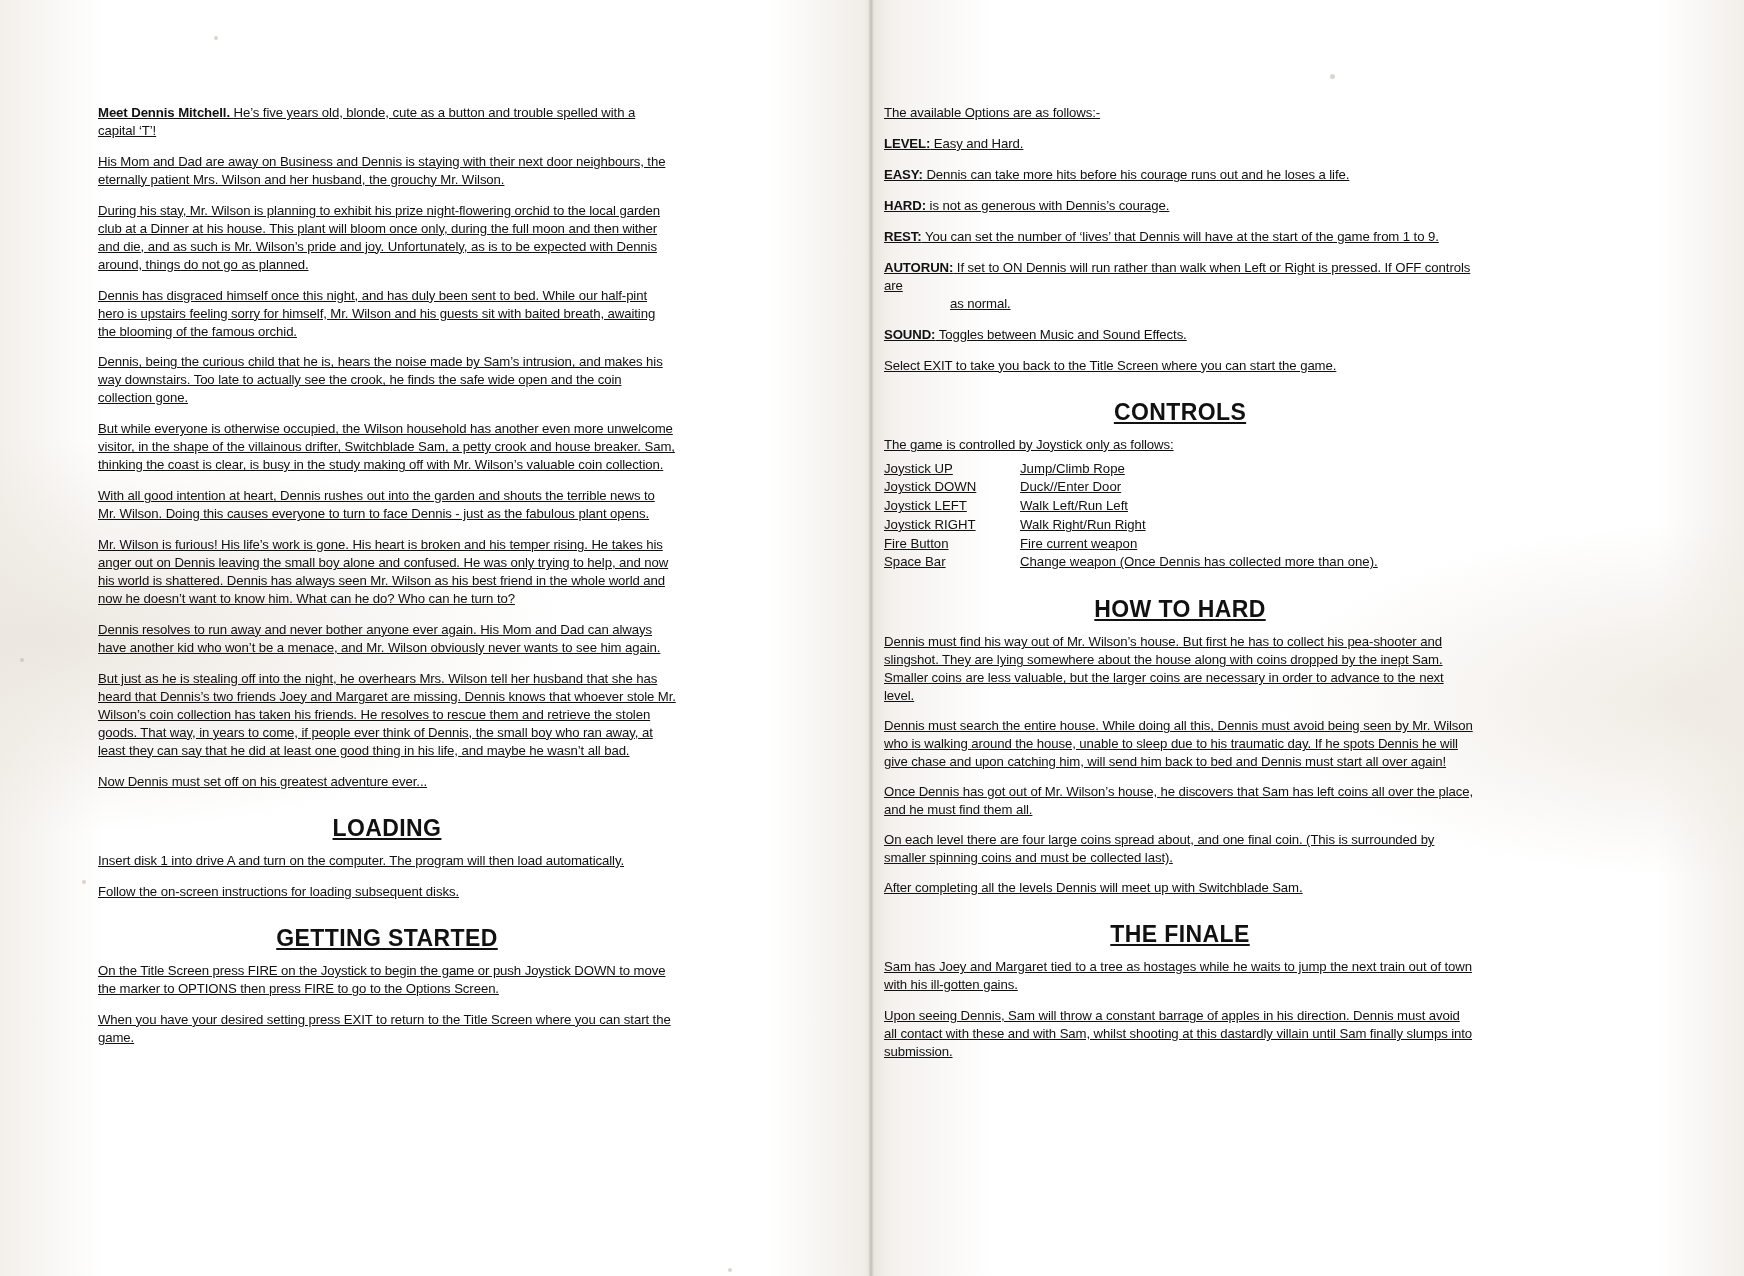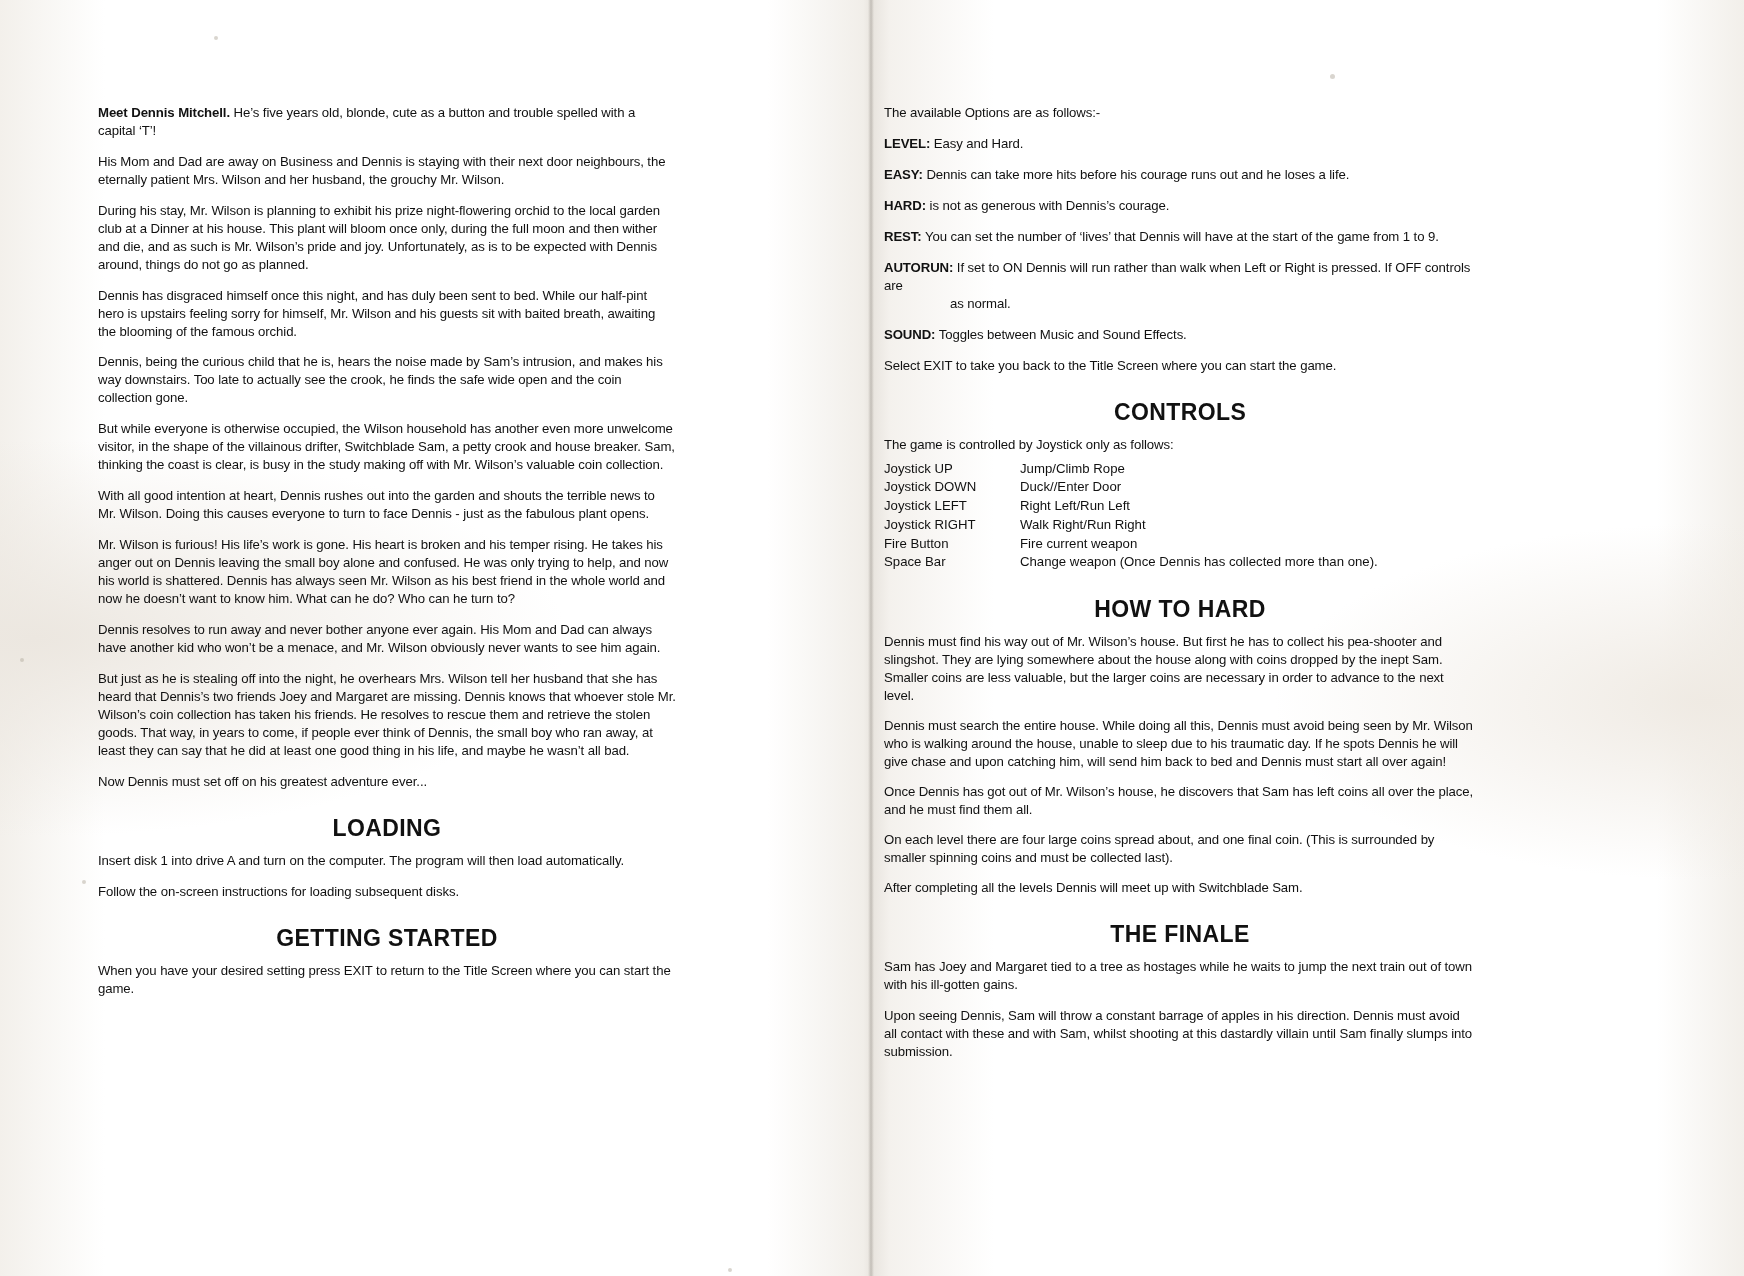--- a/index.html
+++ b/index.html
@@ -35,20 +35,21 @@
     position: absolute;
     background: #b9b2a8;
     border-radius: 50%;
     opacity: .55;
   }
   .col {
     position: absolute;
     top: 0;
     font-size: 13.2px;
     line-height: 1.36;
+    text-decoration: underline;
   }
   .col-left  { left: 98px;  width: 578px; }
   .col-right { left: 884px; width: 592px; }
 
   p {
     margin: 0 0 13px 0;
     text-align: left;
     letter-spacing: -0.1px;
   }
   .lead { margin-top: 104px; }
@@ -107,20 +108,21 @@
     <p>Mr. Wilson is furious! His life’s work is gone. His heart is broken and his temper rising. He takes his anger out on Dennis leaving the small boy alone and confused. He was only trying to help, and now his world is shattered. Dennis has always seen Mr. Wilson as his best friend in the whole world and now he doesn’t want to know him. What can he do? Who can he turn to?</p>
     <p>Dennis resolves to run away and never bother anyone ever again. His Mom and Dad can always have another kid who won’t be a menace, and Mr. Wilson obviously never wants to see him again.</p>
     <p>But just as he is stealing off into the night, he overhears Mrs. Wilson tell her husband that she has heard that Dennis’s two friends Joey and Margaret are missing. Dennis knows that whoever stole Mr. Wilson’s coin collection has taken his friends. He resolves to rescue them and retrieve the stolen goods. That way, in years to come, if people ever think of Dennis, the small boy who ran away, at least they can say that he did at least one good thing in his life, and maybe he wasn’t all bad.</p>
     <p>Now Dennis must set off on his greatest adventure ever...</p>
 
     <h2>LOADING</h2>
     <p style="">Insert disk 1 into drive A and turn on the computer. The program will then load automatically.</p>
     <p>Follow the on-screen instructions for loading subsequent disks.</p>
 
     <h2>GETTING STARTED</h2>
+    <p>On the Title Screen press FIRE on the Joystick to begin the game or push Joystick DOWN to move the marker to OPTIONS then press FIRE to go to the Options Screen.</p>
     <p>When you have your desired setting press EXIT to return to the Title Screen where you can start the game.</p>
   </div>
 
   <div class="col col-right">
 
     <p class="rlead">The available Options are as follows:-</p>
 
     <p class="opt"><span class="term">LEVEL:</span><span> Easy and Hard.</span></p>
     <p class="opt"><span class="term">EASY:</span><span> Dennis can take more hits before his courage runs out and he loses a life.</span></p>
     <p class="opt"><span class="term">HARD:</span><span> is not as generous with Dennis’s courage.</span></p>
@@ -138,21 +140,21 @@
         <tr>
           <td class="k">Joystick UP</td>
           <td>Jump/Climb Rope</td>
         </tr>
         <tr>
           <td class="k">Joystick DOWN</td>
           <td>Duck//Enter Door</td>
         </tr>
         <tr>
           <td class="k">Joystick LEFT</td>
-          <td>Right Left/Run Left</td>
+          <td>Walk Left/Run Left</td>
         </tr>
         <tr>
           <td class="k">Joystick RIGHT</td>
           <td>Walk Right/Run Right</td>
         </tr>
         <tr>
           <td class="k">Fire Button</td>
           <td>Fire current weapon</td>
         </tr>
         <tr>

